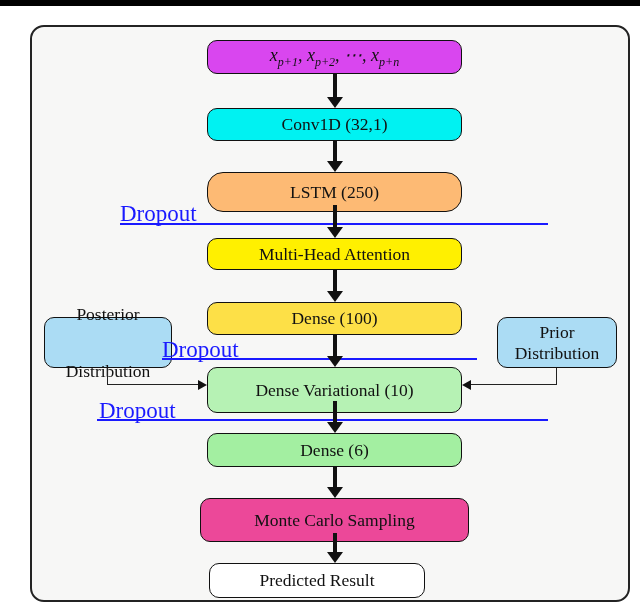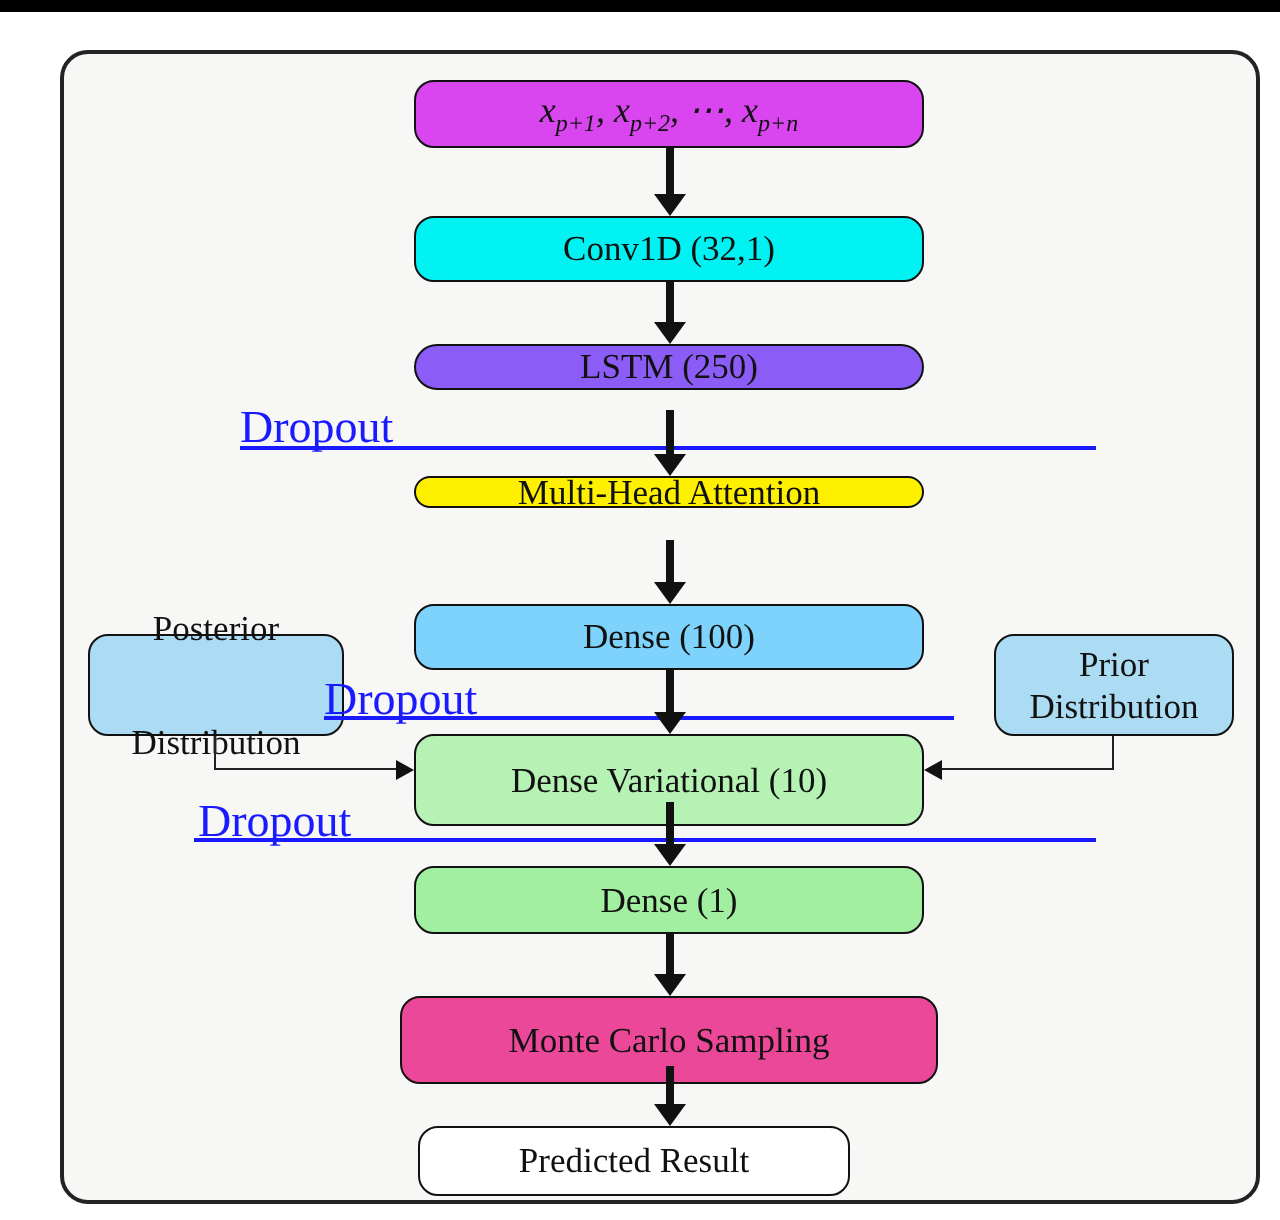--- a/index.html
+++ b/index.html
@@ -47,38 +47,38 @@
 <div class="frame"></div>
 
 <div class="node main" style="top: 40px; height: 34px; background-color: #d946ef;">
   <span class="mathtxt"><span>x</span><sub>p+1</sub><span>, </span><span>x</span><sub>p+2</sub><span>, </span><span>⋯</span><span>, </span><span>x</span><sub>p+n</sub></span>
 </div>
 
 <div class="node main" style="top: 108px; height: 33px; background-color: rgb(0, 242, 242);">
   <span>Conv1D (32,1)</span>
 </div>
 
-<div class="node main" style="top: 172px; height: 23px; background-color: #8b5cf6; border-radius: 16px;">
+<div class="node main" style="top: 172px; height: 40px; background-color: #fdba74; border-radius: 16px;">
   <span>LSTM (250)</span>
 </div>
 
-<div class="node main" style="top: 238px; height: 16px; background-color: rgb(255, 240, 0);">
+<div class="node main" style="top: 238px; height: 32px; background-color: rgb(255, 240, 0);">
   <span>Multi-Head Attention</span>
 </div>
 
-<div class="node main" style="top: 302px; height: 33px; background-color: #7dd3fc;">
+<div class="node main" style="top: 302px; height: 33px; background-color: #fde047;">
   <span>Dense (100)</span>
 </div>
 
 <div class="node main" style="top: 367px; height: 46px; background-color: rgb(182, 242, 180);">
   <span>Dense Variational (10)</span>
 </div>
 
 <div class="node main" style="top: 433px; height: 34px; background-color: rgb(163, 239, 161);">
-  <span>Dense (1)</span>
+  <span>Dense (6)</span>
 </div>
 
 <div class="node" style="left: 200px; width: 269px; top: 498px; height: 44px; background-color: #ec4899;">
   <span>Monte Carlo Sampling</span>
 </div>
 
 <div class="node" style="left: 209px; width: 216px; top: 563px; height: 35px; background-color: rgb(255, 255, 255);">
   <span>Predicted Result</span>
 </div>
 

